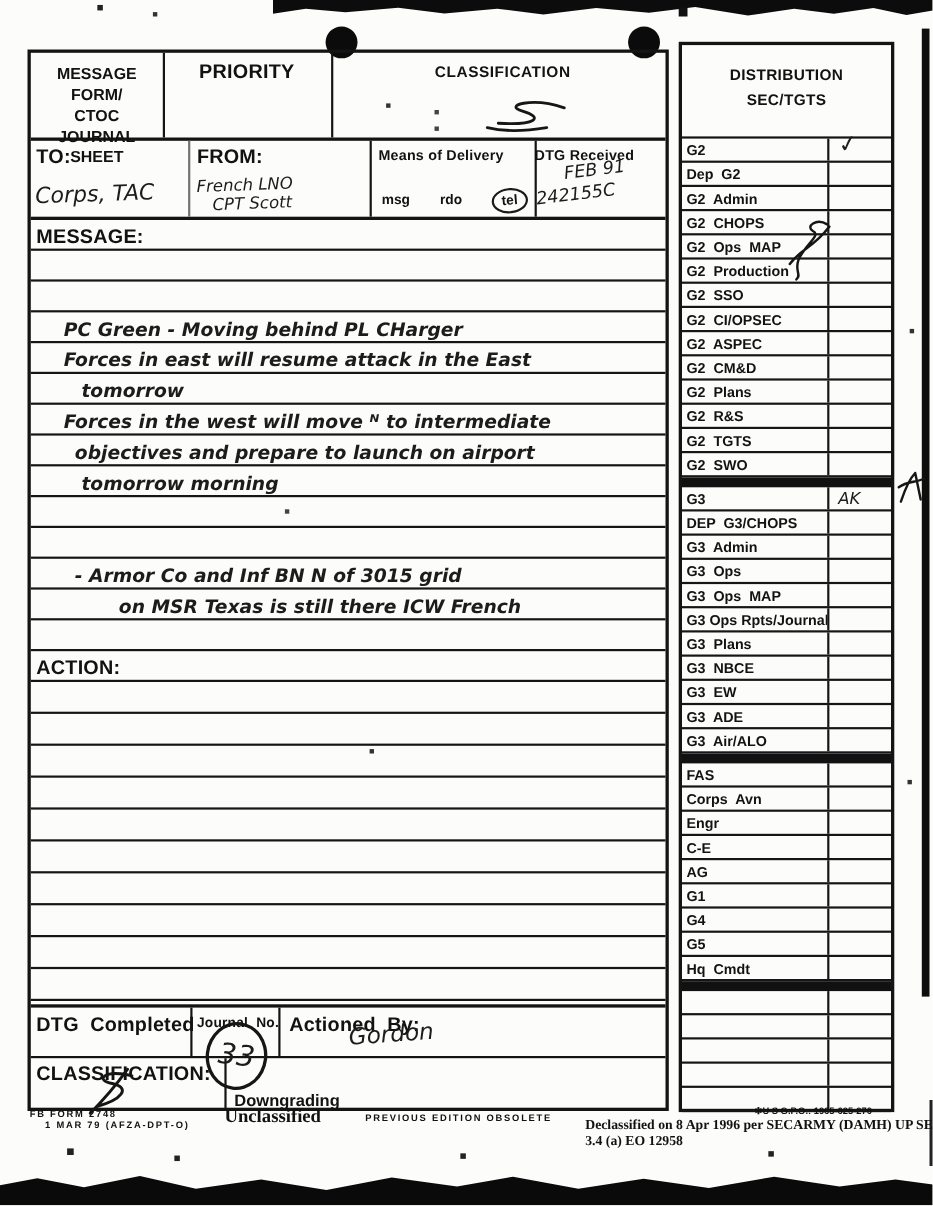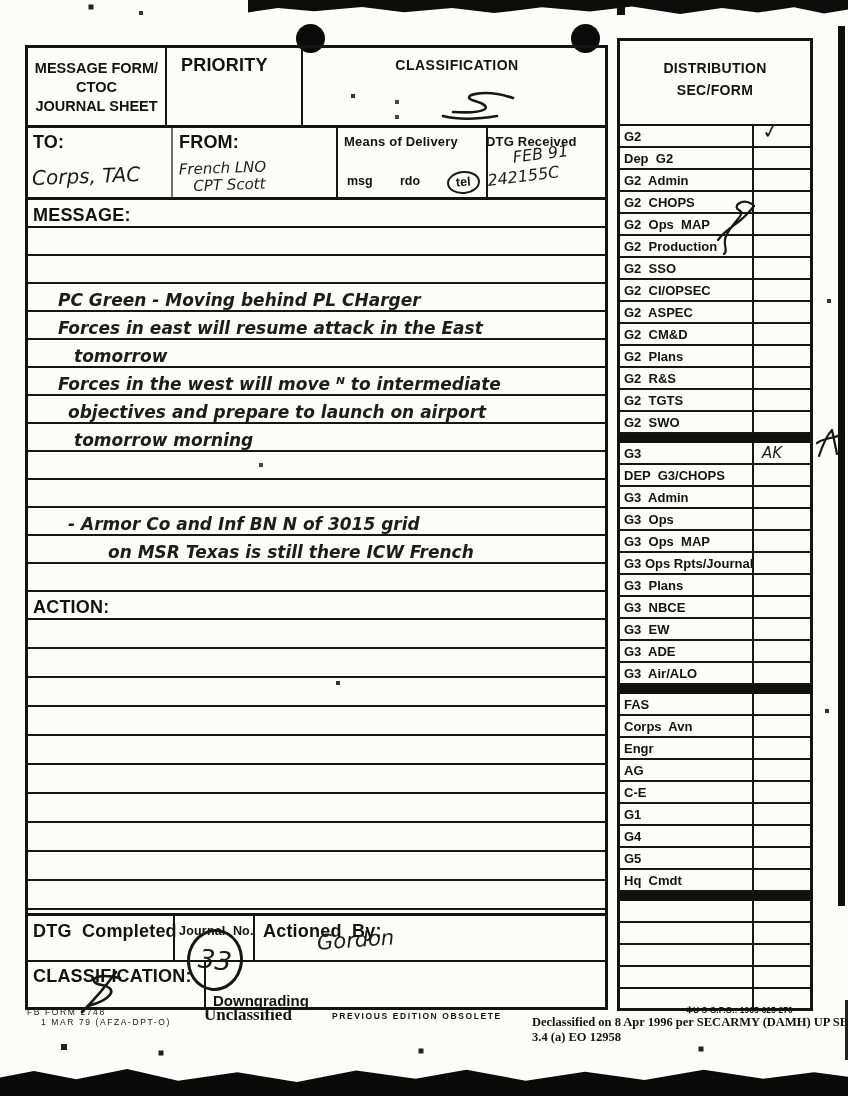--- a/index.html
+++ b/index.html
@@ -20,21 +20,21 @@
       337px 682px 0 1px #333,260px 464px 0 1px #444,63px 1046px 0 2px #222,
       160px 1052px 0 1.5px #222,420px 1050px 0 1.5px #222,700px 1048px 0 1.5px #222,
       828px 300px 0 1px #333,826px 710px 0 1px #333;}
   
   .abs{position:absolute;box-sizing:border-box;}
   .lbl{font-weight:700;font-size:18px;letter-spacing:.2px;white-space:pre;}
   .hw{font-family:"DejaVu Sans",sans-serif;font-style:italic;color:#1c1c1c;}
   
   .form{left:25px;top:45px;width:583px;height:965px;border:3px solid #141414;background:transparent;}
   .row-head{left:0;top:0;width:100%;height:80px;border-bottom:3px solid #141414;}
-  .c-title{left:0;top:0;width:139px;height:100%;border-right:2px solid #141414;
+  .c-title{left:0;top:0;width:122px;height:100%;border-right:2px solid #141414;
            text-align:center;padding-top:11px;font-weight:700;font-size:14.5px;line-height:1.3;}
   .c-priority{left:145px;top:0;width:130px;height:100%;border-right:2px solid #141414;padding:7px 0 0 8px;}
   .c-class{left:275px;top:0;width:308px;height:100%;text-align:center;padding-top:9px;font-weight:700;font-size:14px;letter-spacing:.5px;}
   .class-s{position:absolute;left:138px;top:40px;}
   .row-meta{left:0;top:80px;width:100%;height:72px;border-bottom:3px solid #141414;}
   .c-to{left:0;top:0;width:145px;height:100%;border-right:2px solid #737373;padding:4px 0 0 5px;}
   .c-from{left:145px;top:0;width:165px;height:100%;border-right:2px solid #141414;padding:4px 0 0 6px;}
   .c-del{left:310px;top:0;width:150px;height:100%;border-right:2px solid #141414;padding:4px 0 0 6px;}
   .c-dtg{left:452px;top:0;width:123px;height:100%;padding:4px 0 0 6px;}
   .to-val{position:absolute;left:4px;bottom:9px;font-size:20px;white-space:nowrap;transform:rotate(-2deg);}
@@ -76,21 +76,21 @@
   .dist-header{height:85px;border-bottom:2px solid #141414;box-sizing:border-box;text-align:center;
       padding-top:17px;font-weight:700;font-size:14px;line-height:1.55;letter-spacing:.3px;}
   .dist-row{display:flex;height:22px;border-bottom:2px solid #161616;box-sizing:border-box;}
   .dist-row.divider{height:9px;background:#111;border-bottom:0;}
   .dist-lbl{width:134px;border-right:2px solid #161616;box-sizing:border-box;font-weight:600;
       font-size:13px;white-space:pre;padding:3px 0 0 4px;overflow:hidden;}
   .dist-chk{flex:1;position:relative;overflow:visible;}
   .dist-chk .mark{position:absolute;left:8px;top:1px;font-size:15px;}
   .dist-row.checked .mark{font-size:21px;top:-7px;transform:rotate(-10deg);font-style:normal;font-weight:600;}
   
-  .form-id{left:27px;top:1007px;font-weight:400;font-size:8.5px;letter-spacing:1.6px;line-height:1.2;white-space:nowrap;}
+  .form-id{left:27px;top:1007px;font-weight:700;font-size:8.5px;letter-spacing:1.6px;line-height:1.2;white-space:nowrap;}
   .form-id .l2{padding-left:14px;}
   .unclass{left:204px;top:1005px;font-family:"Liberation Serif",serif;font-weight:700;font-size:17px;}
   .prev-ed{left:332px;top:1011px;font-weight:700;font-size:8.5px;letter-spacing:1.6px;white-space:nowrap;}
   .gpo{left:686px;top:1005px;font-weight:700;font-size:8.5px;white-space:nowrap;}
   .gpo .num{text-decoration:line-through;}
   .declass{left:532px;top:1015px;font-family:"Liberation Serif",serif;font-weight:600;font-size:12.5px;
       line-height:1.2;white-space:nowrap;}
   svg.scribble{position:absolute;overflow:visible;}
 </style>
 </head>
@@ -281,21 +281,21 @@
       </div>
       <div class="abs c-downgrade">
         <span class="downgrading">Downgrading</span>
       </div>
     </div>
   </div>
 
   <div class="abs dist">
     <div class="dist-header">
       <div>DISTRIBUTION</div>
-      <div>SEC/FORM</div>
+      <div>SEC/TGTS</div>
     </div>
     <div class="dist-rows">
 
         <div class="dist-row checked">
           <span class="dist-lbl">G2</span>
           <span class="dist-chk">
             <span class="hw mark">✓</span>
           </span>
         </div>
 
@@ -492,28 +492,28 @@
         </div>
 
         <div class="dist-row">
           <span class="dist-lbl">Engr</span>
           <span class="dist-chk">
             <span class="hw mark"></span>
           </span>
         </div>
 
         <div class="dist-row">
+          <span class="dist-lbl">C-E</span>
+          <span class="dist-chk">
+            <span class="hw mark"></span>
+          </span>
+        </div>
+
+        <div class="dist-row">
           <span class="dist-lbl">AG</span>
-          <span class="dist-chk">
-            <span class="hw mark"></span>
-          </span>
-        </div>
-
-        <div class="dist-row">
-          <span class="dist-lbl">C-E</span>
           <span class="dist-chk">
             <span class="hw mark"></span>
           </span>
         </div>
 
         <div class="dist-row">
           <span class="dist-lbl">G1</span>
           <span class="dist-chk">
             <span class="hw mark"></span>
           </span>

